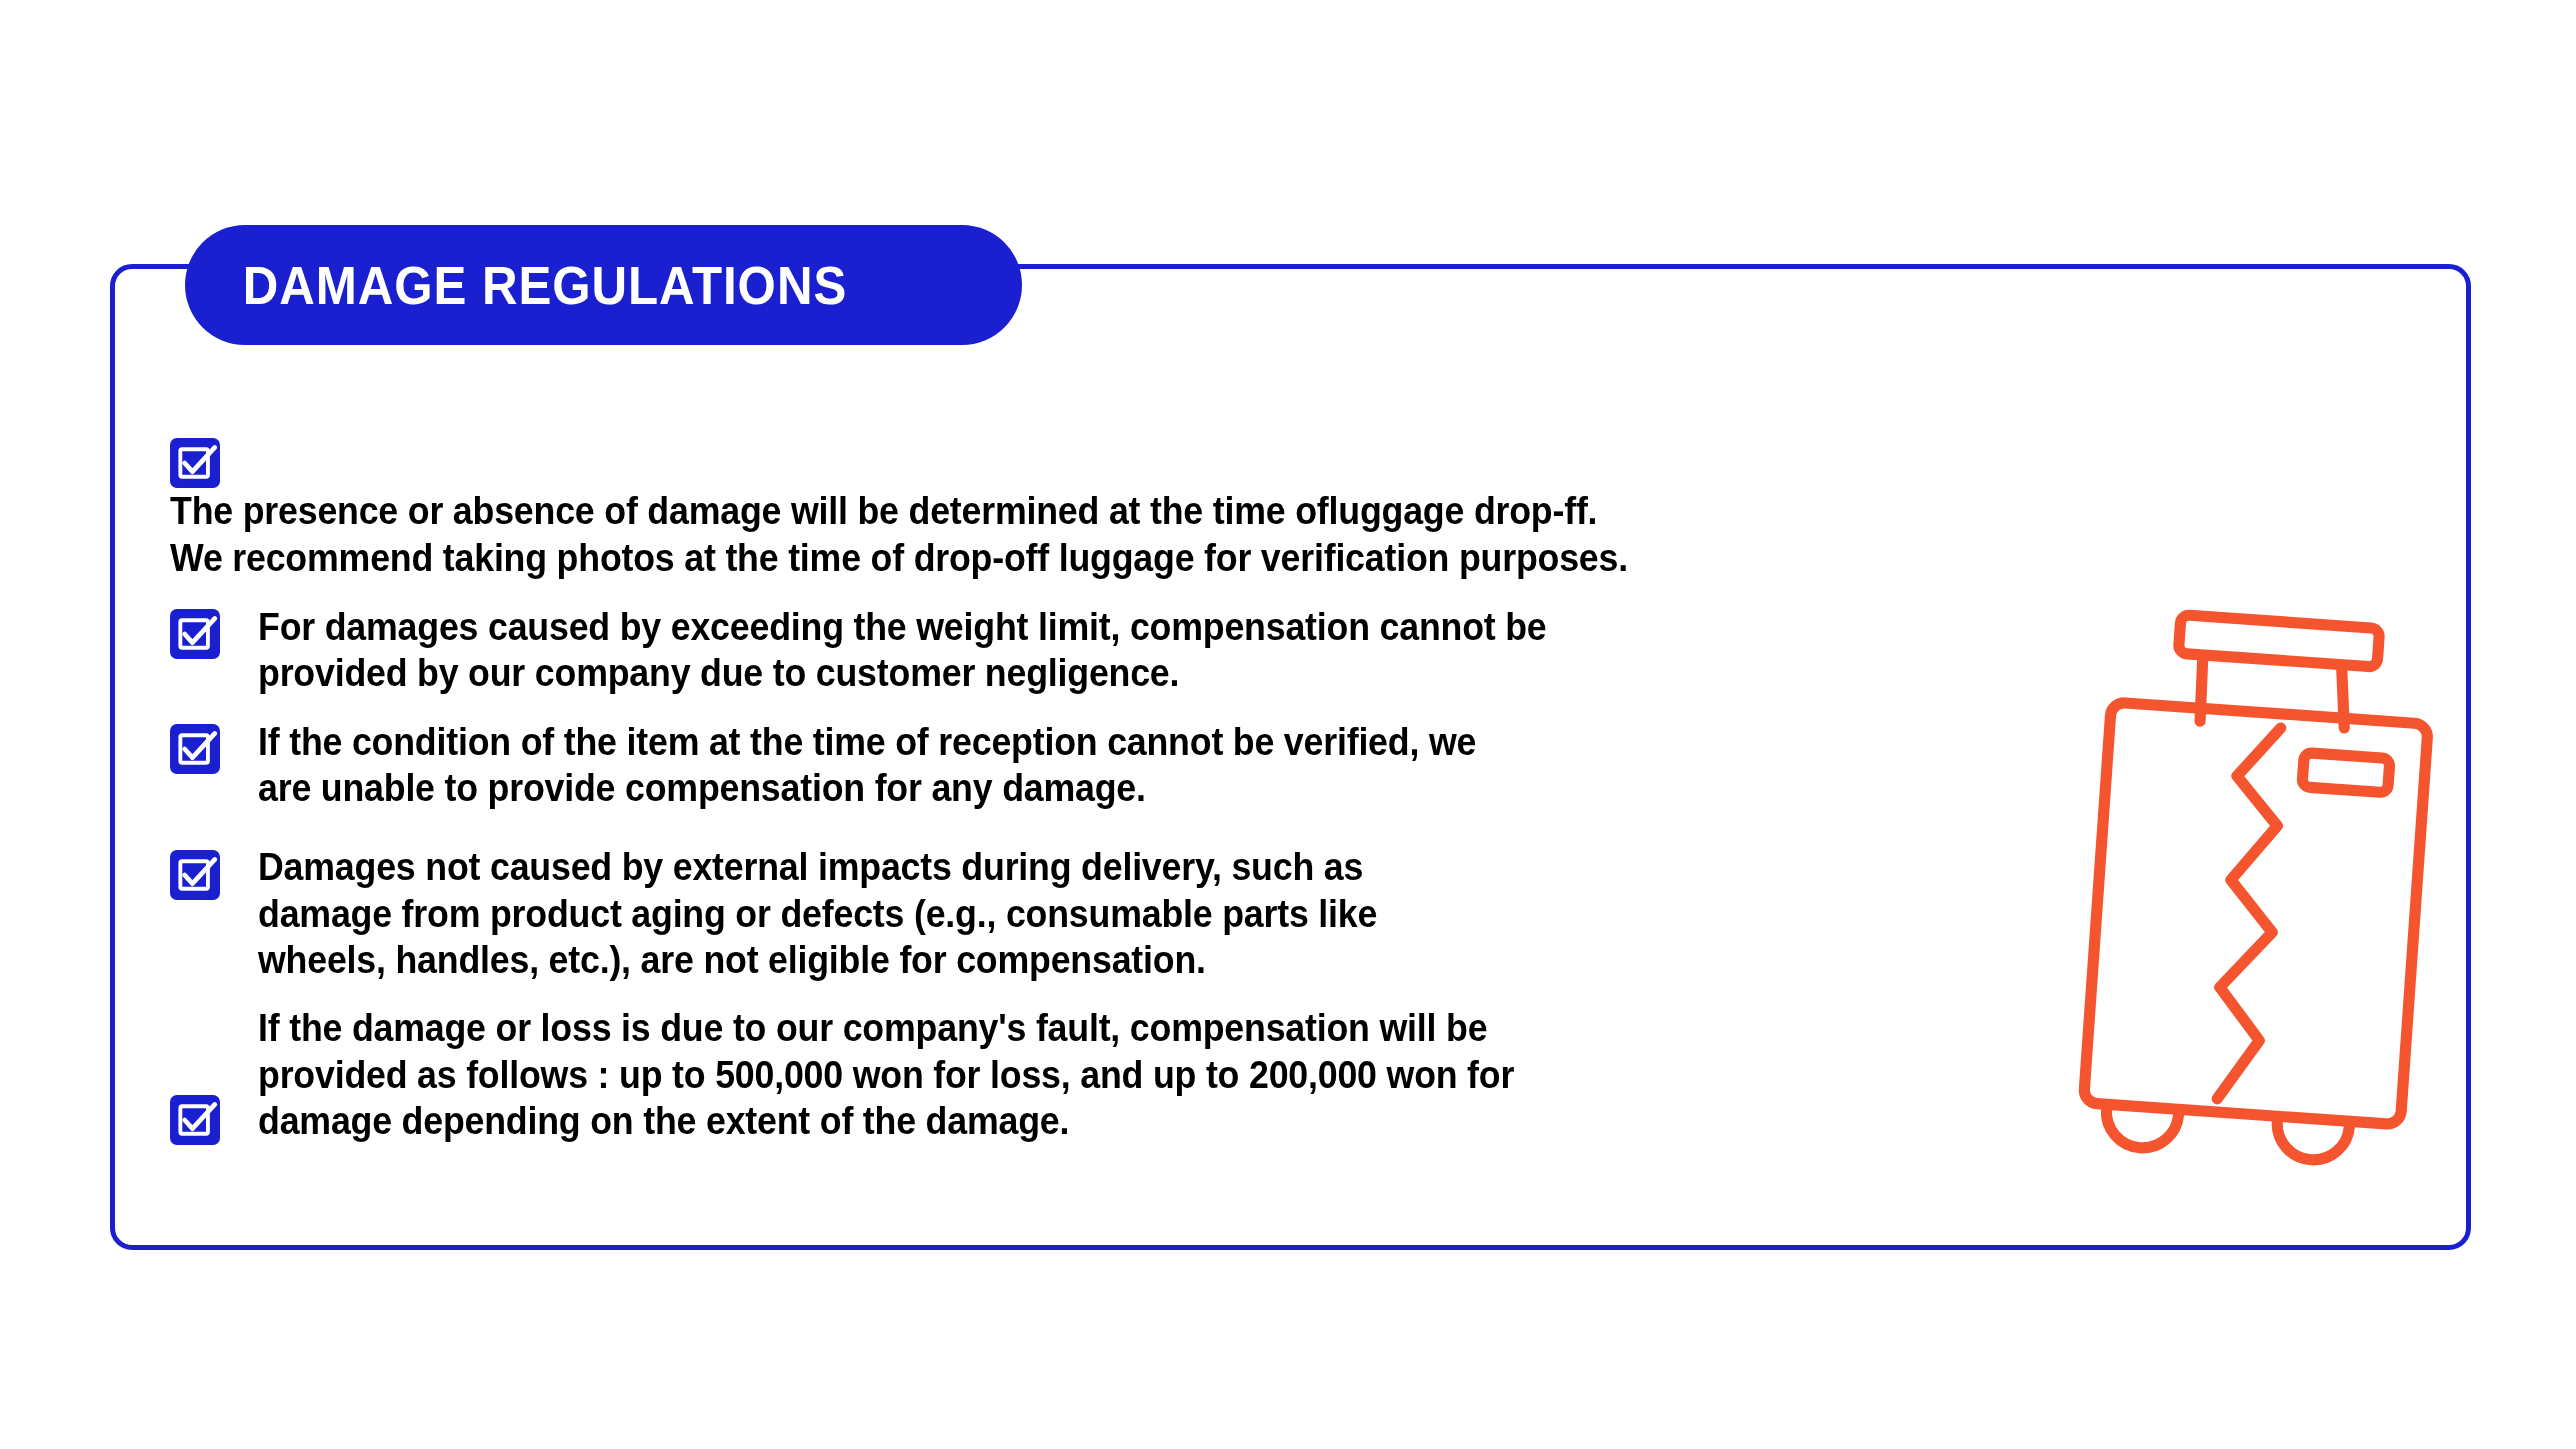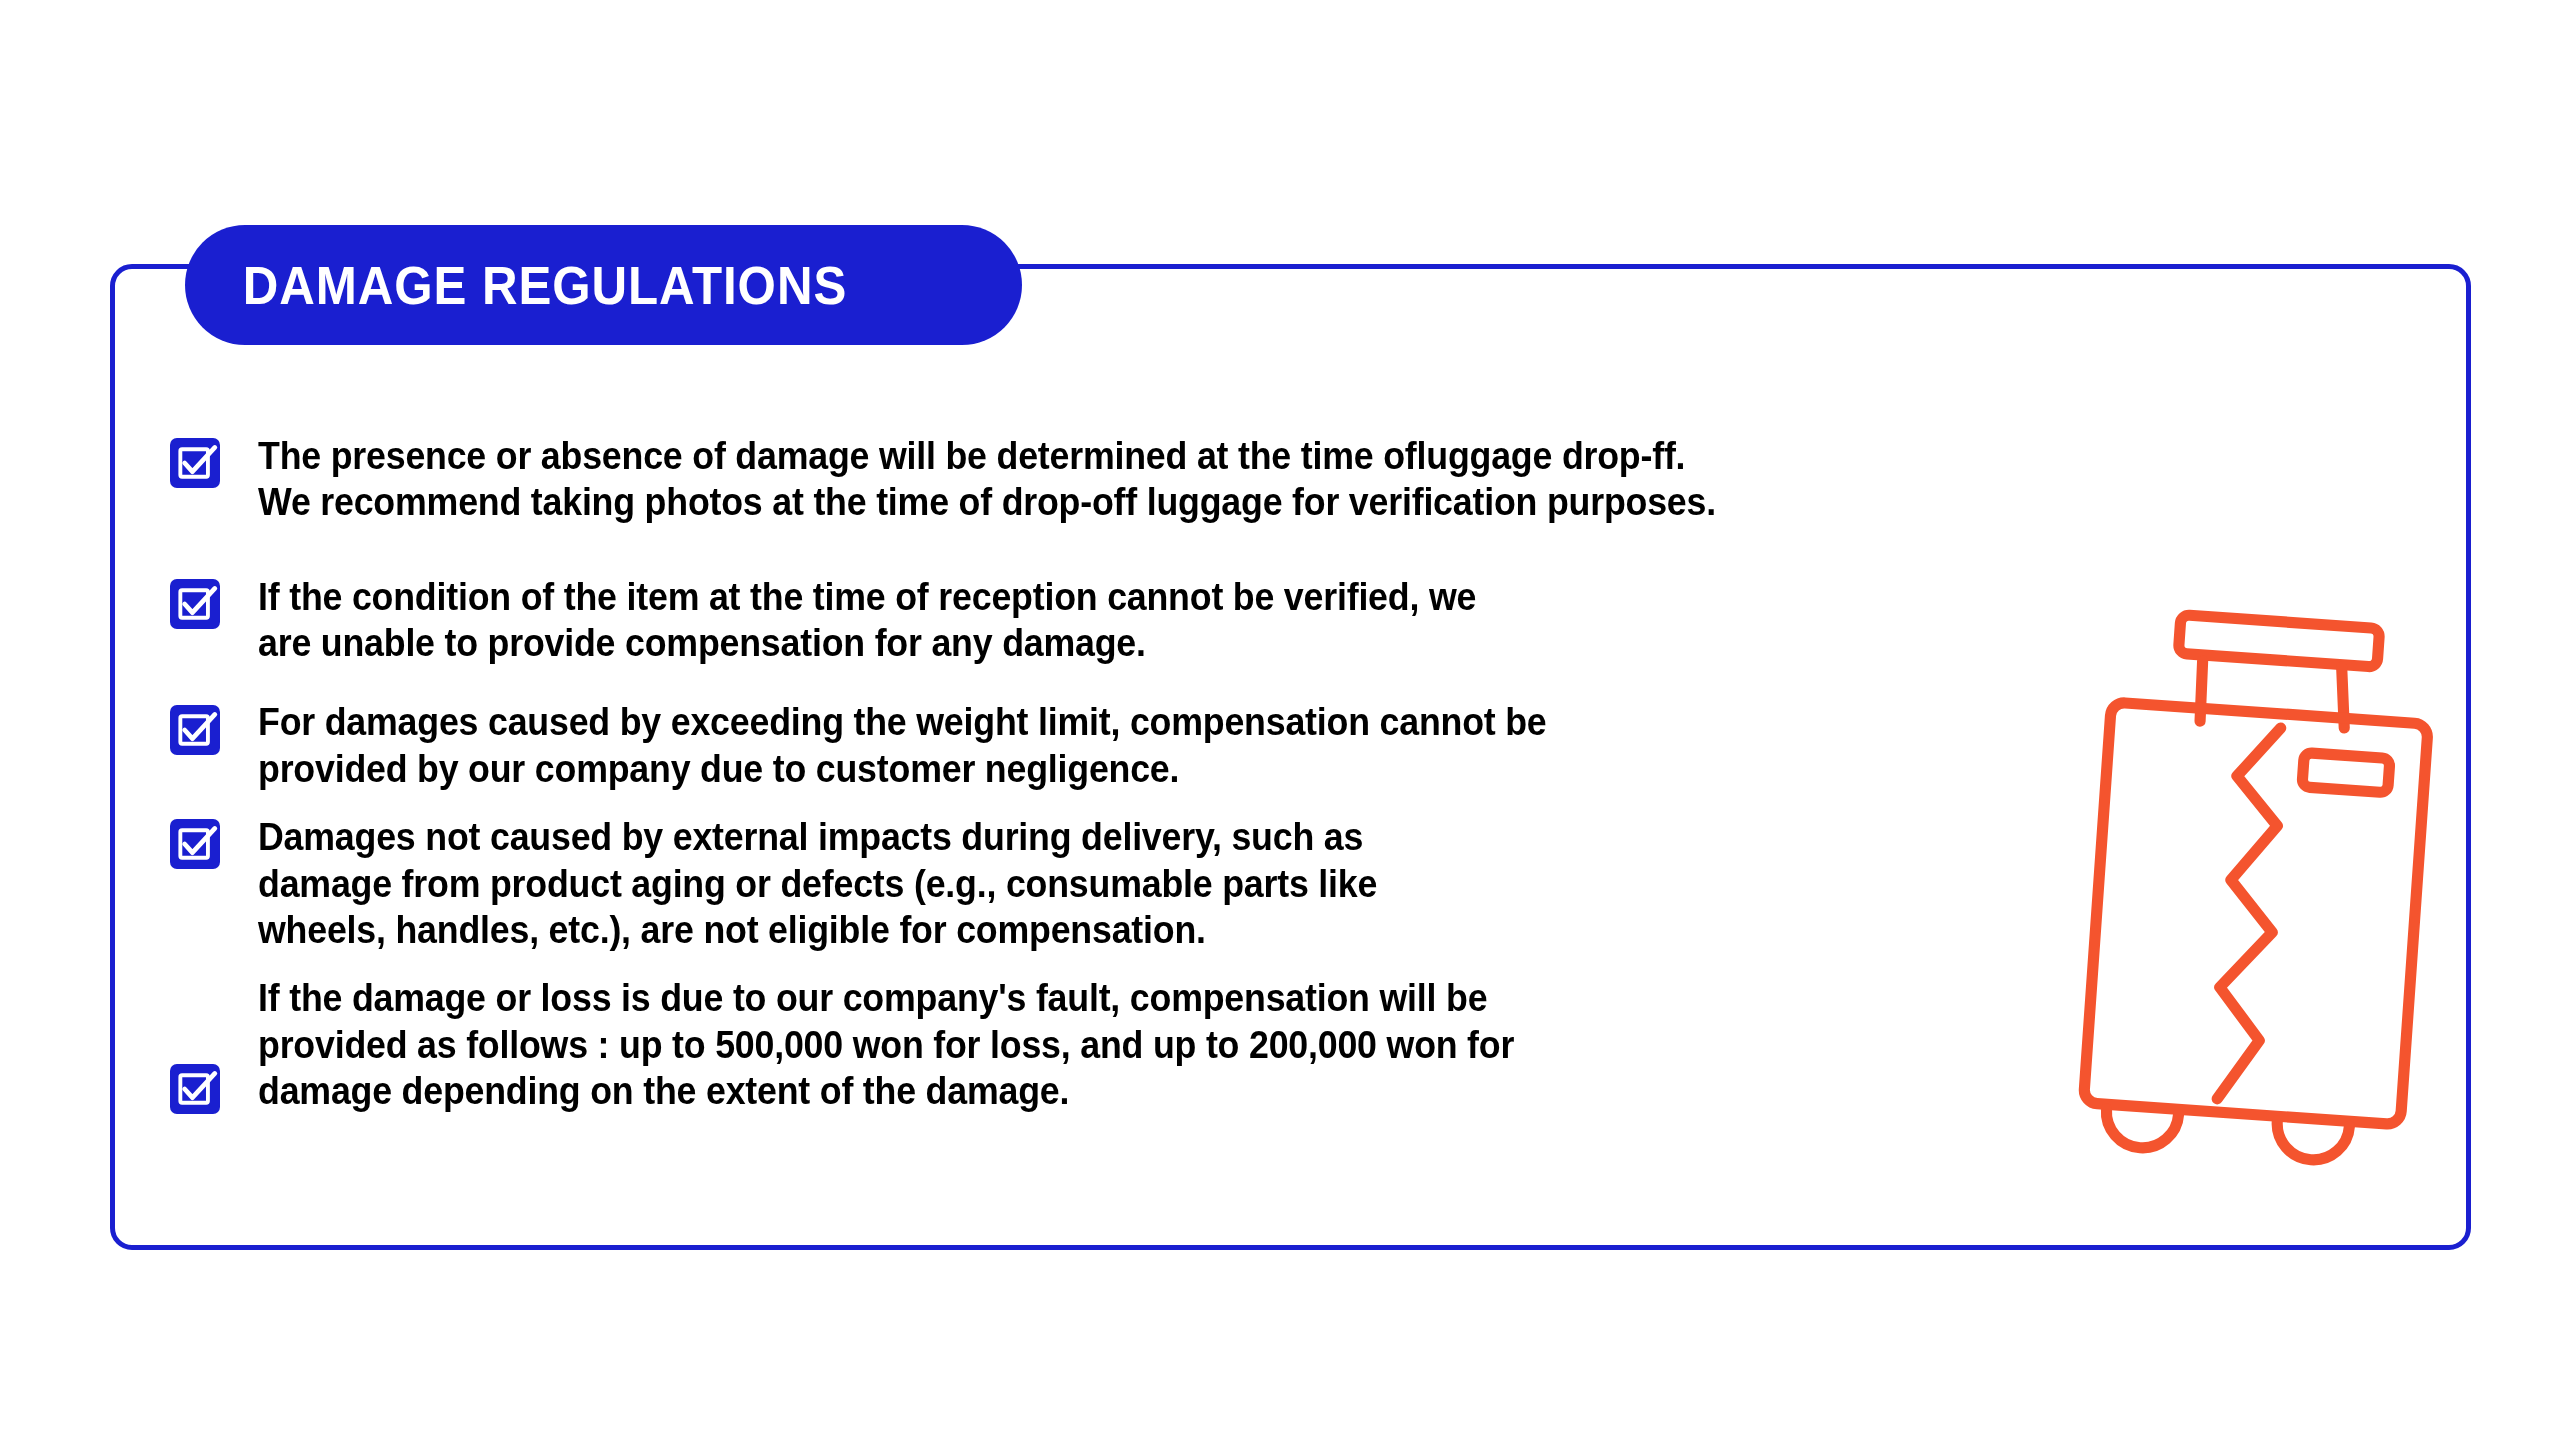--- a/index.html
+++ b/index.html
@@ -99,21 +99,21 @@
     font-family: "Liberation Sans Narrow", "Liberation Sans", sans-serif;
     transform: scaleX(0.94);
     transform-origin: left top;
     white-space: pre-line;
   }
 
   
   .bullet-row .check-icon { margin-top: 5.2px; }
 
   
-  #row-1 { margin-bottom: 48px; }
+  #row-1 { margin-bottom: 23px; flex-direction: column; }
   #row-2 { margin-bottom: 33px; }
   #row-3 { margin-bottom: 22px; }
   #row-4 { margin-bottom: 22px; }
 
   
   #suitcase-illustration {
     position: absolute;
     left: 2078px;
     top: 601px;
     width: 378px;
@@ -141,40 +141,40 @@
     <span class="check-icon">
       <svg viewBox="0 0 58 58" xmlns="http://www.w3.org/2000/svg">
         <rect x="12" y="13" width="32" height="32" rx="2" fill="none" stroke="#FFFFFF" stroke-width="4.5"></rect>
         <path d="M17 29 L26 39 L52 11" fill="none" stroke="#FFFFFF" stroke-width="5.5" stroke-linecap="round" stroke-linejoin="round"></path>
       </svg>
     </span>
     <div class="bullet-text">The presence or absence of damage will be determined at the time ofluggage drop-ff.
 We recommend taking photos at the time of drop-off luggage for verification purposes.</div>
   </div>
 
+  <div class="bullet-row" id="row-3">
+    <span class="check-icon">
+      <svg viewBox="0 0 58 58" xmlns="http://www.w3.org/2000/svg">
+        <rect x="12" y="13" width="32" height="32" rx="2" fill="none" stroke="#FFFFFF" stroke-width="4.5"></rect>
+        <path d="M17 29 L26 39 L52 11" fill="none" stroke="#FFFFFF" stroke-width="5.5" stroke-linecap="round" stroke-linejoin="round"></path>
+      </svg>
+    </span>
+    <div class="bullet-text">For damages caused by exceeding the weight limit, compensation cannot be
+provided by our company due to customer negligence.</div>
+  </div>
+
   <div class="bullet-row" id="row-2">
     <span class="check-icon">
       <svg viewBox="0 0 58 58" xmlns="http://www.w3.org/2000/svg">
         <rect x="12" y="13" width="32" height="32" rx="2" fill="none" stroke="#FFFFFF" stroke-width="4.5"></rect>
         <path d="M17 29 L26 39 L52 11" fill="none" stroke="#FFFFFF" stroke-width="5.5" stroke-linecap="round" stroke-linejoin="round"></path>
       </svg>
     </span>
     <div class="bullet-text">If the condition of the item at the time of reception cannot be verified, we
 are unable to provide compensation for any damage.</div>
-  </div>
-
-  <div class="bullet-row" id="row-3">
-    <span class="check-icon">
-      <svg viewBox="0 0 58 58" xmlns="http://www.w3.org/2000/svg">
-        <rect x="12" y="13" width="32" height="32" rx="2" fill="none" stroke="#FFFFFF" stroke-width="4.5"></rect>
-        <path d="M17 29 L26 39 L52 11" fill="none" stroke="#FFFFFF" stroke-width="5.5" stroke-linecap="round" stroke-linejoin="round"></path>
-      </svg>
-    </span>
-    <div class="bullet-text">For damages caused by exceeding the weight limit, compensation cannot be
-provided by our company due to customer negligence.</div>
   </div>
 
   <div class="bullet-row" id="row-4">
     <span class="check-icon">
       <svg viewBox="0 0 58 58" xmlns="http://www.w3.org/2000/svg">
         <rect x="12" y="13" width="32" height="32" rx="2" fill="none" stroke="#FFFFFF" stroke-width="4.5"></rect>
         <path d="M17 29 L26 39 L52 11" fill="none" stroke="#FFFFFF" stroke-width="5.5" stroke-linecap="round" stroke-linejoin="round"></path>
       </svg>
     </span>
     <div class="bullet-text">Damages not caused by external impacts during delivery, such as

